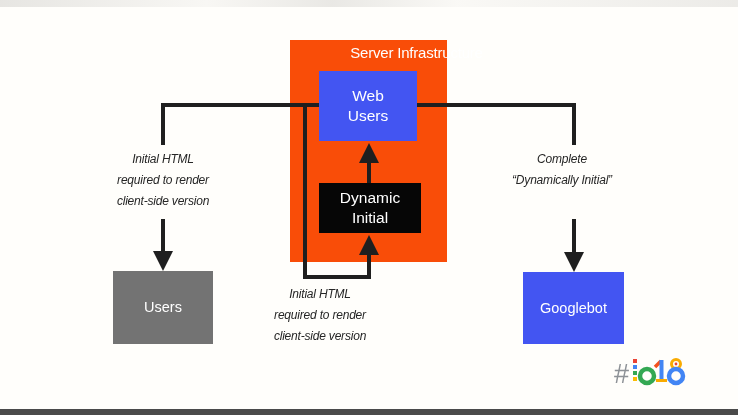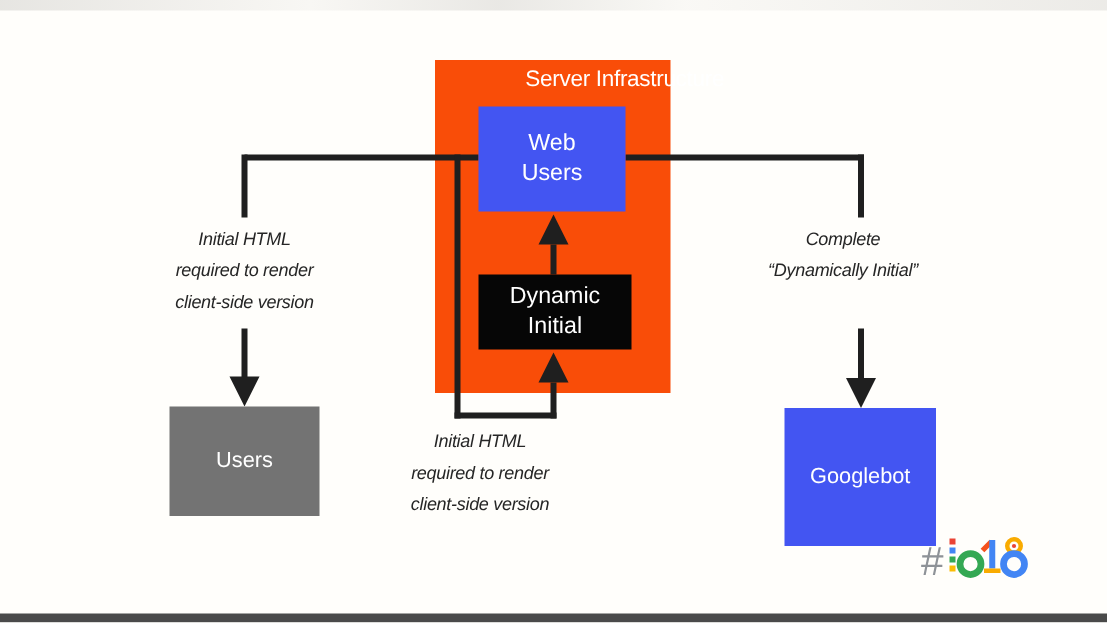--- a/index.html
+++ b/index.html
@@ -28,21 +28,21 @@
   .orange-title{
     position:absolute;left:290px;top:44px;width:157px;text-align:center;
     color:#FFFFFF;font-size:15px;line-height:17px;letter-spacing:-0.2px;z-index:3;padding-left:48px;
   }
   .web-server{left:319px;top:71px;width:98px;height:70px;background:#4355F2;
               font-size:15.5px;line-height:20px;}
   .dynamic-renderer{left:319px;top:183px;width:102px;height:50px;background:#060606;
               font-size:15.5px;line-height:20px;}
   .users{left:113px;top:271px;width:100px;height:73px;background:#737373;
               font-size:14.5px;line-height:19px;}
-  .googlebot{left:523px;top:272px;width:101px;height:92px;background:#4355F2;
+  .googlebot{left:523px;top:272px;width:101px;height:72px;background:#4355F2;
               font-size:14.5px;line-height:19px;justify-content:center;}
   
   .line{position:absolute;background:#1F1F1F;z-index:2;}
   .arrow-down{position:absolute;width:0;height:0;z-index:2;
     border-left:10px solid transparent;border-right:10px solid transparent;
     border-top:20px solid #1F1F1F;}
   .arrow-up{position:absolute;width:0;height:0;z-index:2;
     border-left:10px solid transparent;border-right:10px solid transparent;
     border-bottom:20px solid #1F1F1F;}
   

